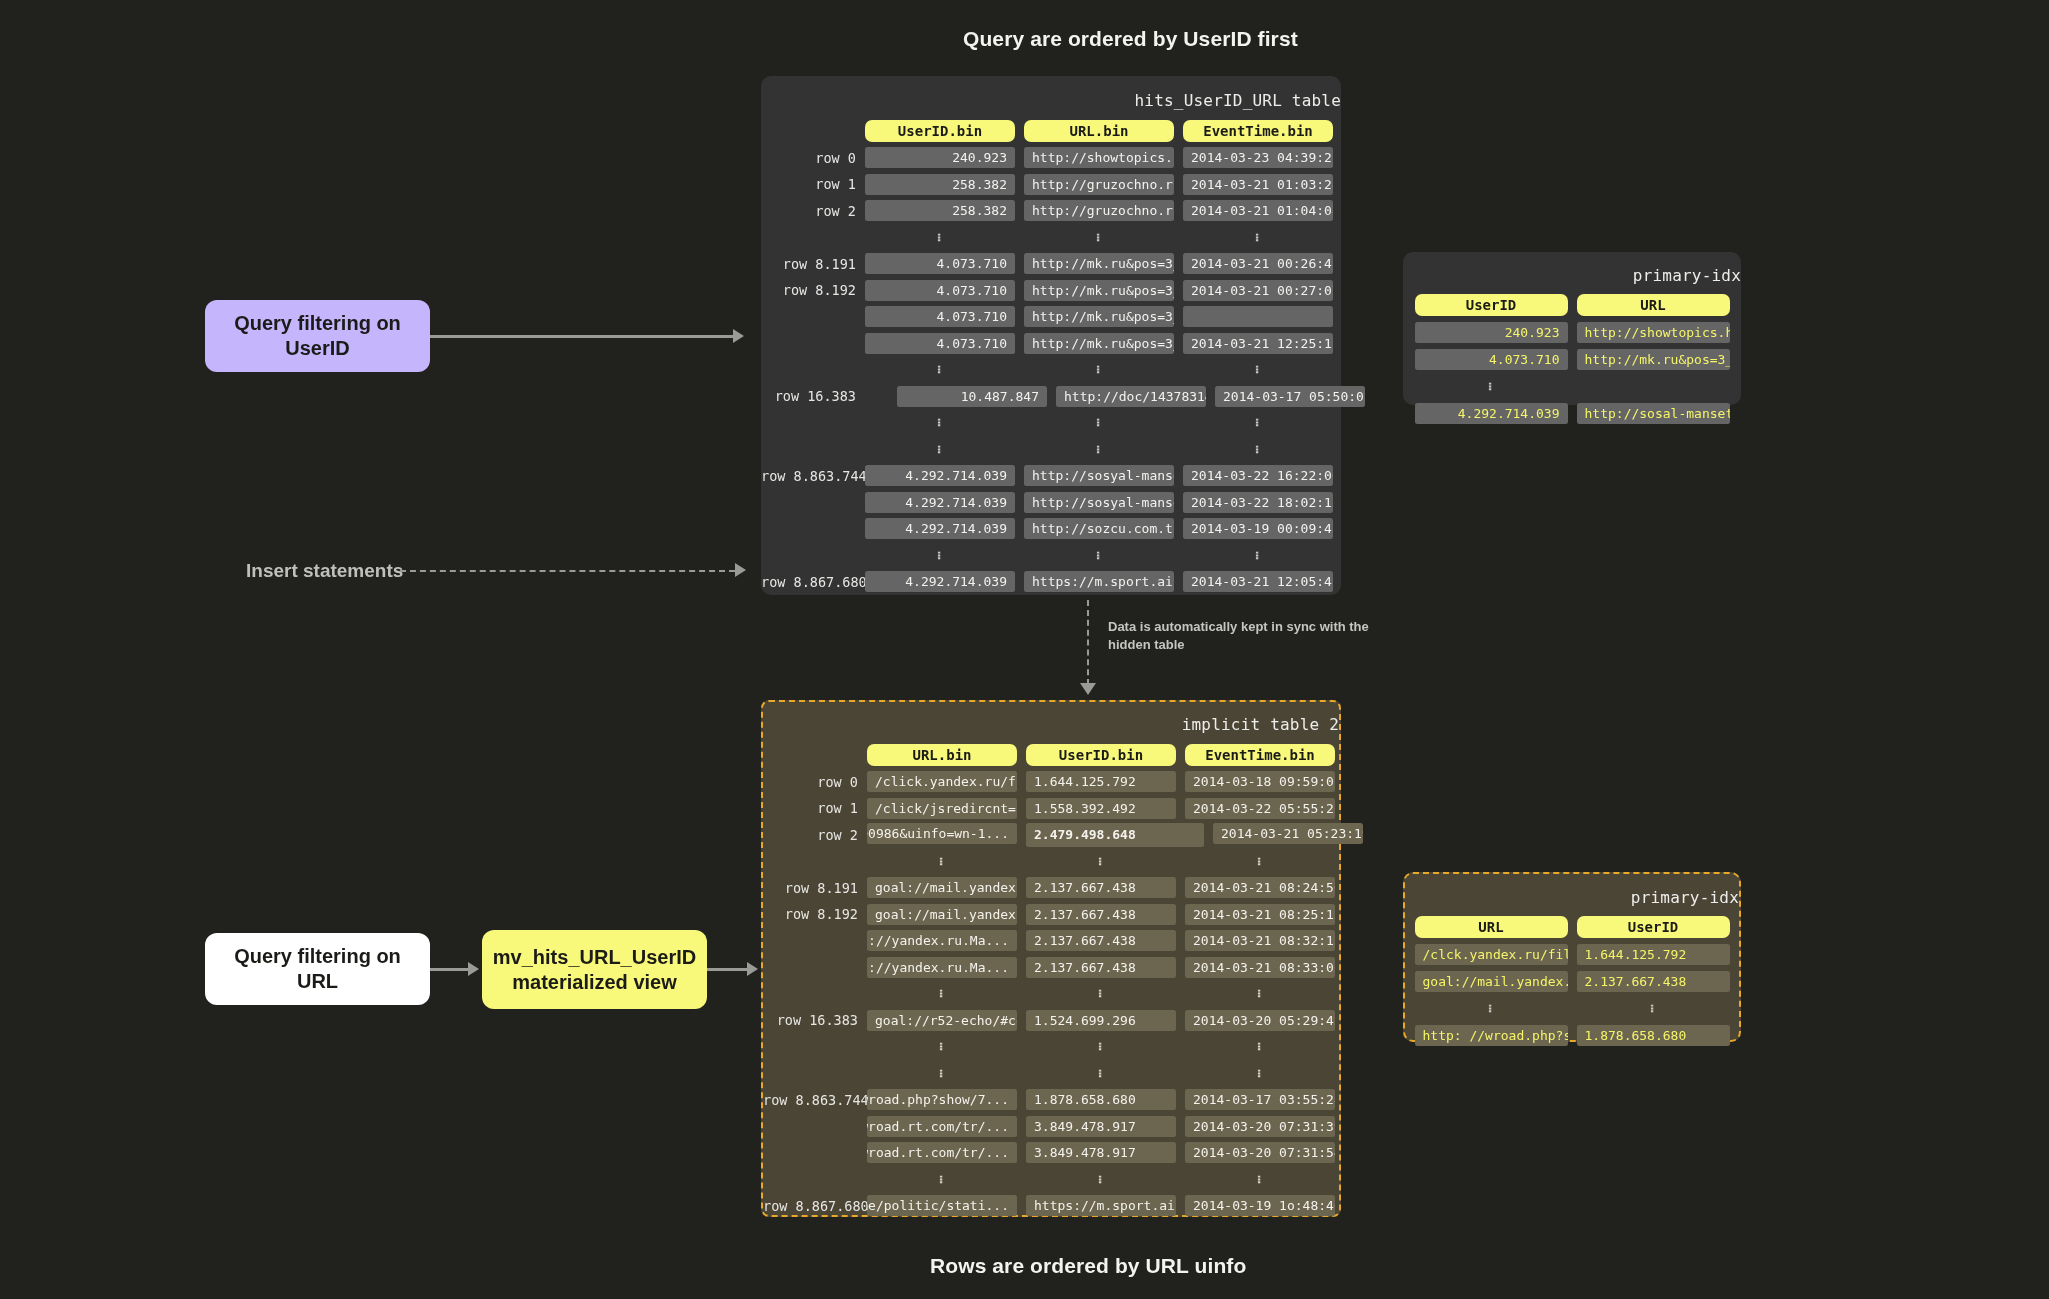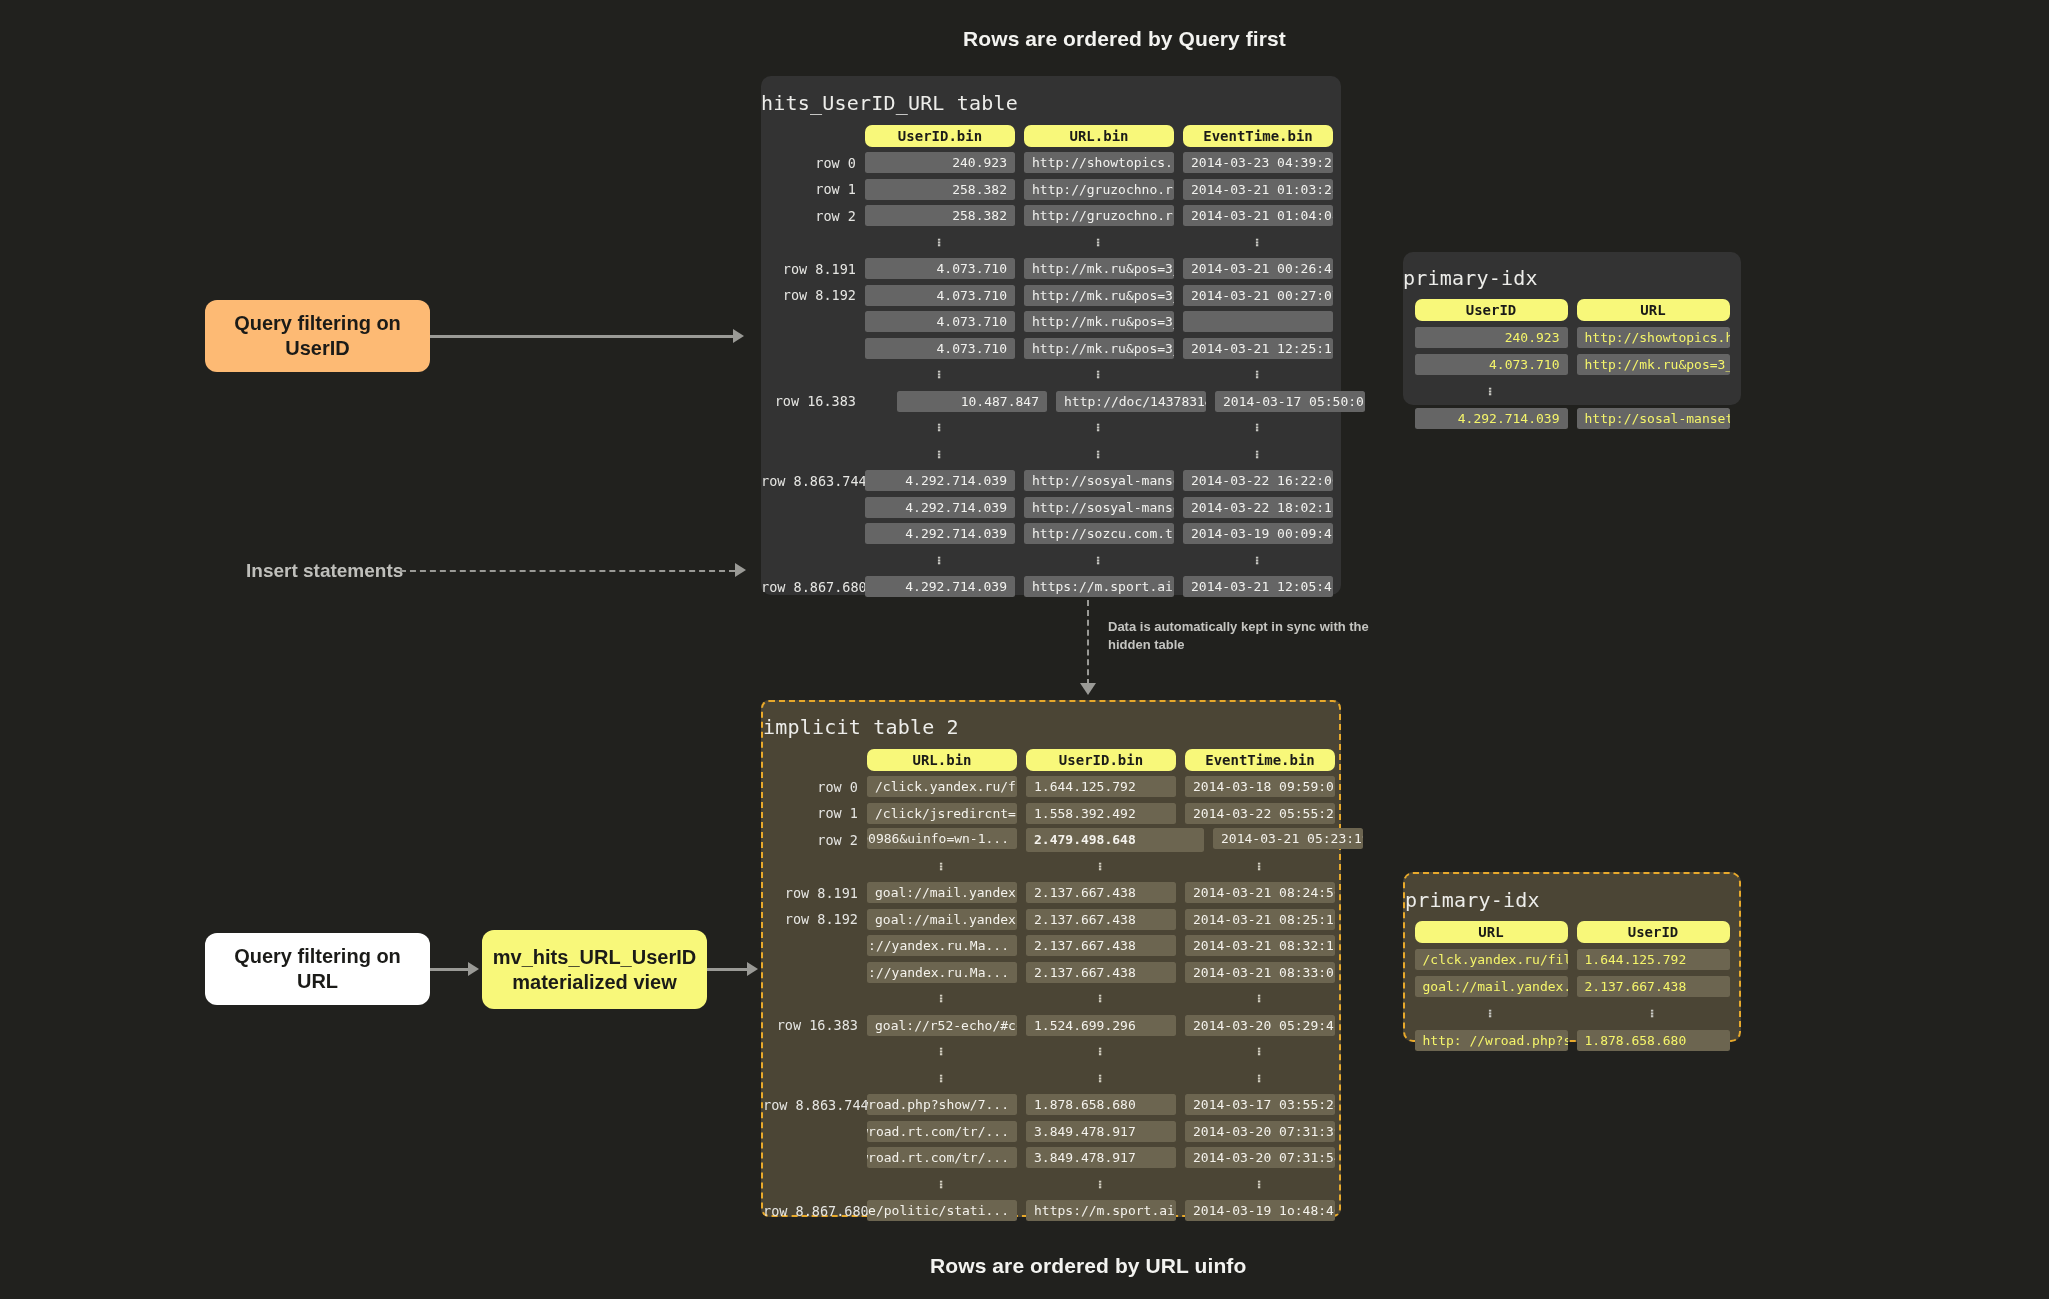--- a/index.html
+++ b/index.html
@@ -23,23 +23,23 @@
   #heading-top    { left: 963px; top: 27px; }
   #heading-bottom { left: 930px; top: 1254px; }
 
   
   .panel {
     position: absolute;
     border-radius: 10px;
     padding: 0;
   }
   .panel-title {
-    text-align: left;
+    text-align: right;
     font-family: "DejaVu Sans Mono", monospace;
-    font-size: 20px;
+    font-size: 16px;
     color: #ededea;
     letter-spacing: .2px;
   }
   .grid { position: relative; }
   .trow { display: flex; align-items: center; }
   .rowlabel {
     font-family: "DejaVu Sans Mono", monospace;
     font-size: 13.5px;
     color: #e6e6e3;
     text-align: right;
@@ -147,21 +147,21 @@
     align-items: center;
     justify-content: center;
     border-radius: 12px;
     font-size: 20px;
     font-weight: bold;
     color: #1b1b18;
     text-align: center;
     line-height: 1.25;
     padding: 0 14px;
   }
-  #callout-userid { left: 205px; top: 300px; width: 225px; height: 72px; background: #fdba74; }
+  #callout-userid { left: 205px; top: 300px; width: 225px; height: 72px; background: #c4b5fd; }
   #callout-url    { left: 205px; top: 933px; width: 225px; height: 72px; background: #ffffff; }
   #callout-mv     { left: 482px; top: 930px; width: 225px; height: 79px; background: #f8f87a; }
 
   .label-text {
     position: absolute;
     font-size: 19px;
     font-weight: bold;
     color: #bfbfbb;
     white-space: nowrap;
   }
@@ -197,21 +197,21 @@
     position: absolute;
     width: 0;
     border-left: 2.5px dashed #9a9a96;
   }
 </style>
 </head>
 <body>
 
 <div class="stage">
 
-  <div class="heading" id="heading-top">Rows are ordered by Query first</div>
+  <div class="heading" id="heading-top">Query are ordered by UserID first</div>
   <div class="heading" id="heading-bottom">Rows are ordered by URL uinfo</div>
 
   <div class="panel" id="table1">
     <div class="panel-title">hits_UserID_URL table</div>
     <div class="grid" id="table1-grid">
         <div class="trow" style="height: 22px; margin-top: 10px;">
           <div class="rowlabel" style="width: 95px;"></div>
           <div class="cells">
             <div class="hcell" style="width: 150px; height: 22px;">UserID.bin</div>
             <div class="hcell" style="width: 150px; height: 22px;">URL.bin</div>

